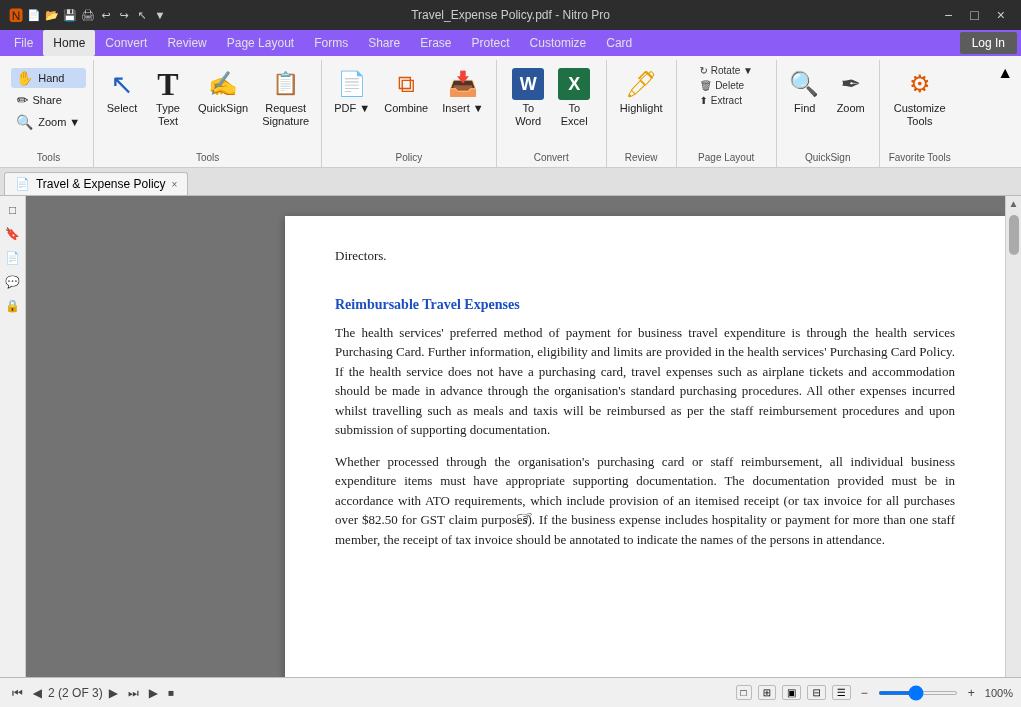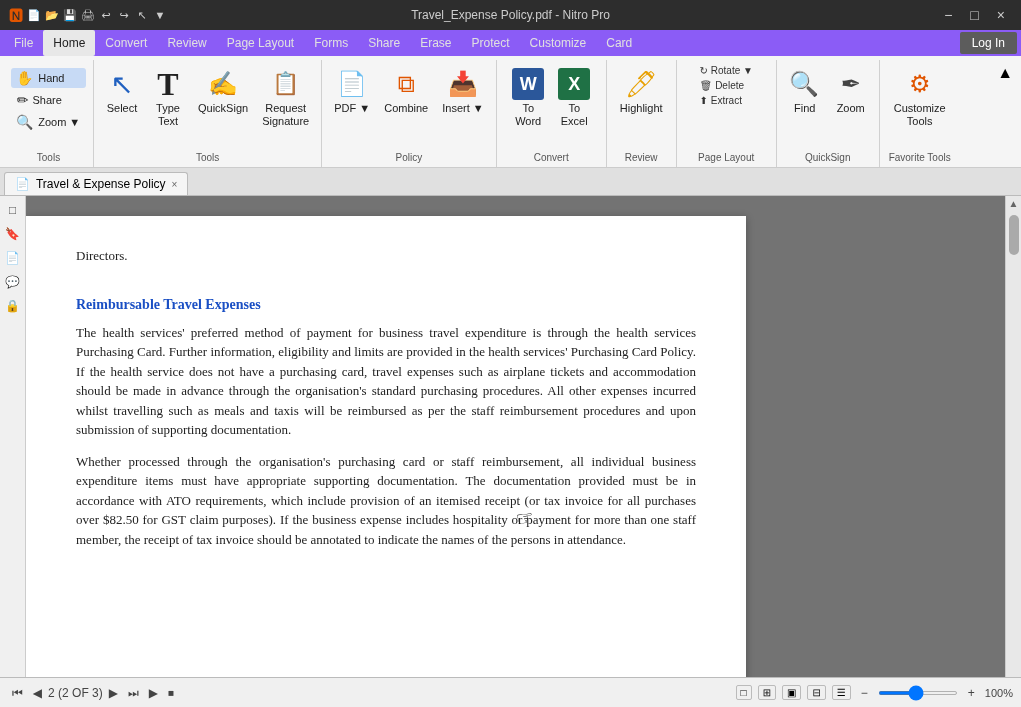--- a/index.html
+++ b/index.html
@@ -171,21 +171,21 @@
       color: #555;
       cursor: pointer;
     }
 
     
     .doc-view {
       flex: 1;
       background: #737373;
       display: flex;
       flex-direction: column;
-      align-items: flex-start;
+      align-items: flex-end;
       overflow-y: auto;
       padding: 20px 0;
       position: relative;
     }
     .doc-page {
       background: #fff;
       width: 720px;
       min-height: 500px;
       box-shadow: 0 2px 8px rgba(0,0,0,0.3);
       padding: 30px 50px 0 50px;

